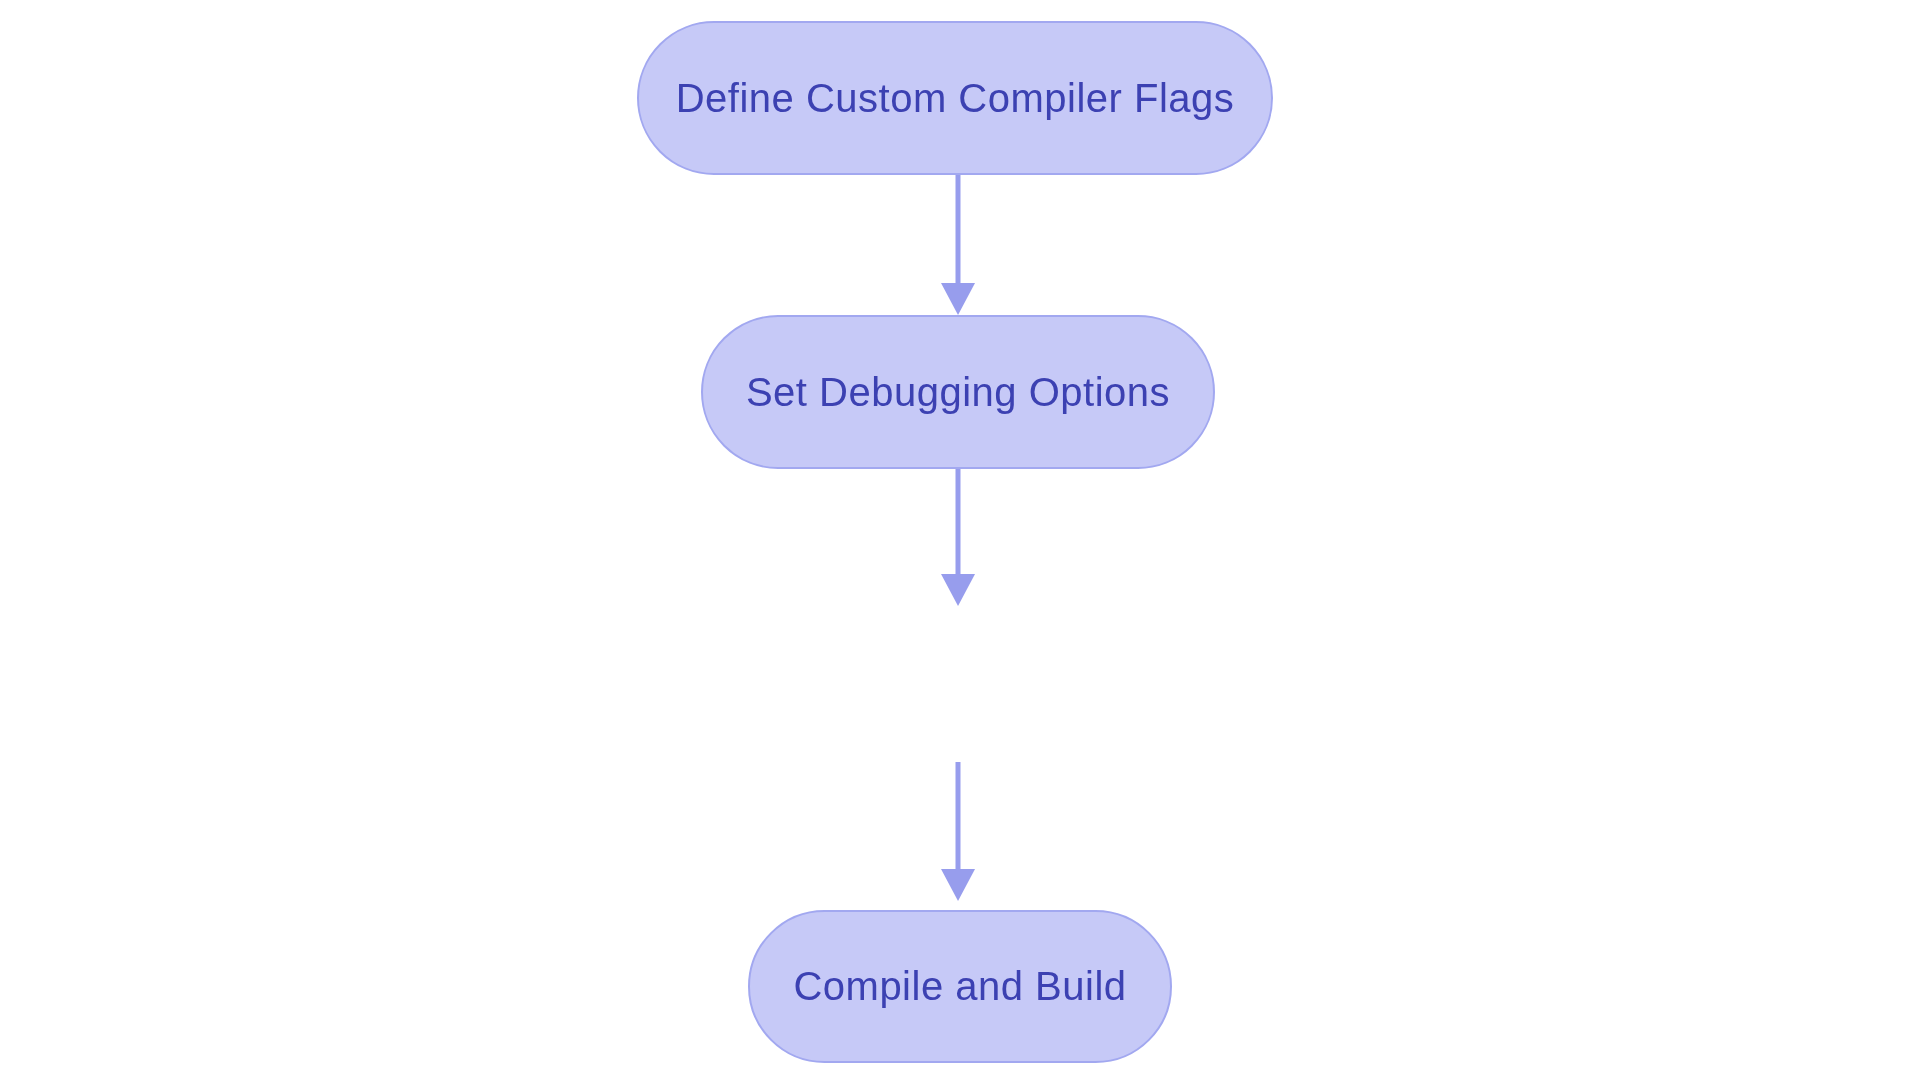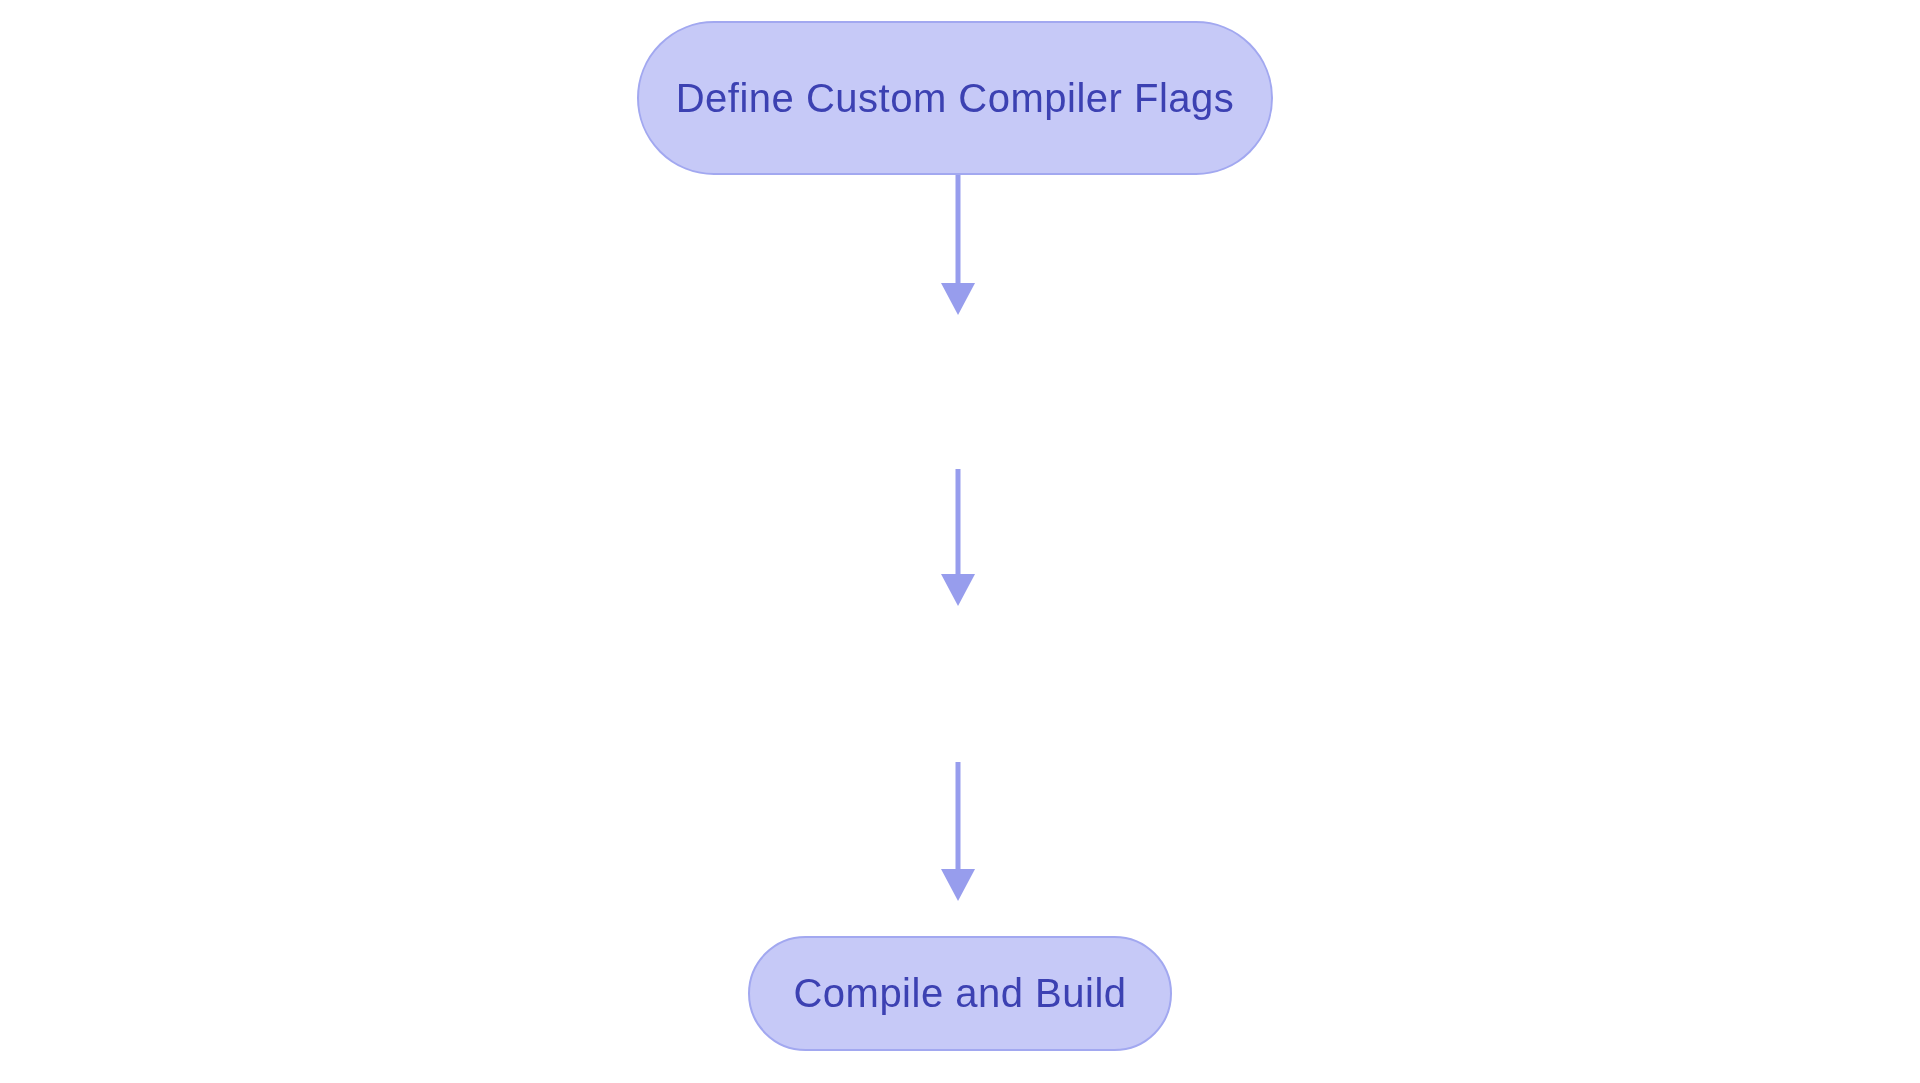--- a/index.html
+++ b/index.html
@@ -36,21 +36,21 @@
     font-size: 40px;
     font-weight: 500;
     letter-spacing: 0.5px;
     color: var(--node-text);
     white-space: nowrap;
     text-align: right;
   }
   .n1 { left: 637px; top: 21px;  width: 636px; height: 154px; }
   .n2 { left: 701px; top: 315px; width: 514px; height: 154px; }
   .n3 { left: 649px; top: 606px; width: 621px; height: 156px; }
-  .n4 { left: 748px; top: 936px; width: 424px; height: 115px; }
+  .n4 { left: 748px; top: 910px; width: 424px; height: 153px; }
   .arrow {
     position: absolute;
     left: 938px;
     width: 40px;
     display: block;
   }
   .a1 { top: 175px; height: 140px; }
   .a2 { top: 469px; height: 137px; }
   .a3 { top: 762px; height: 139px; }
   .arrow line { stroke: var(--arrow); stroke-width: 5px; }
@@ -63,20 +63,23 @@
 
   <div class="node n1">
     <span class="label">Define Custom Compiler Flags</span>
   </div>
 
   <svg class="arrow a1" viewBox="0 0 40 140" aria-hidden="true">
     <line x1="20" y1="0" x2="20" y2="110"></line>
     <polygon points="3,108 37,108 20,140"></polygon>
   </svg>
 
+  <div class="node n2">
+    <span class="label">Set Debugging Options</span>
+  </div>
 
   <svg class="arrow a2" viewBox="0 0 40 137" aria-hidden="true">
     <line x1="20" y1="0" x2="20" y2="107"></line>
     <polygon points="3,105 37,105 20,137"></polygon>
   </svg>
 
 
   <svg class="arrow a3" viewBox="0 0 40 139" aria-hidden="true">
     <line x1="20" y1="0" x2="20" y2="109"></line>
     <polygon points="3,107 37,107 20,139"></polygon>

